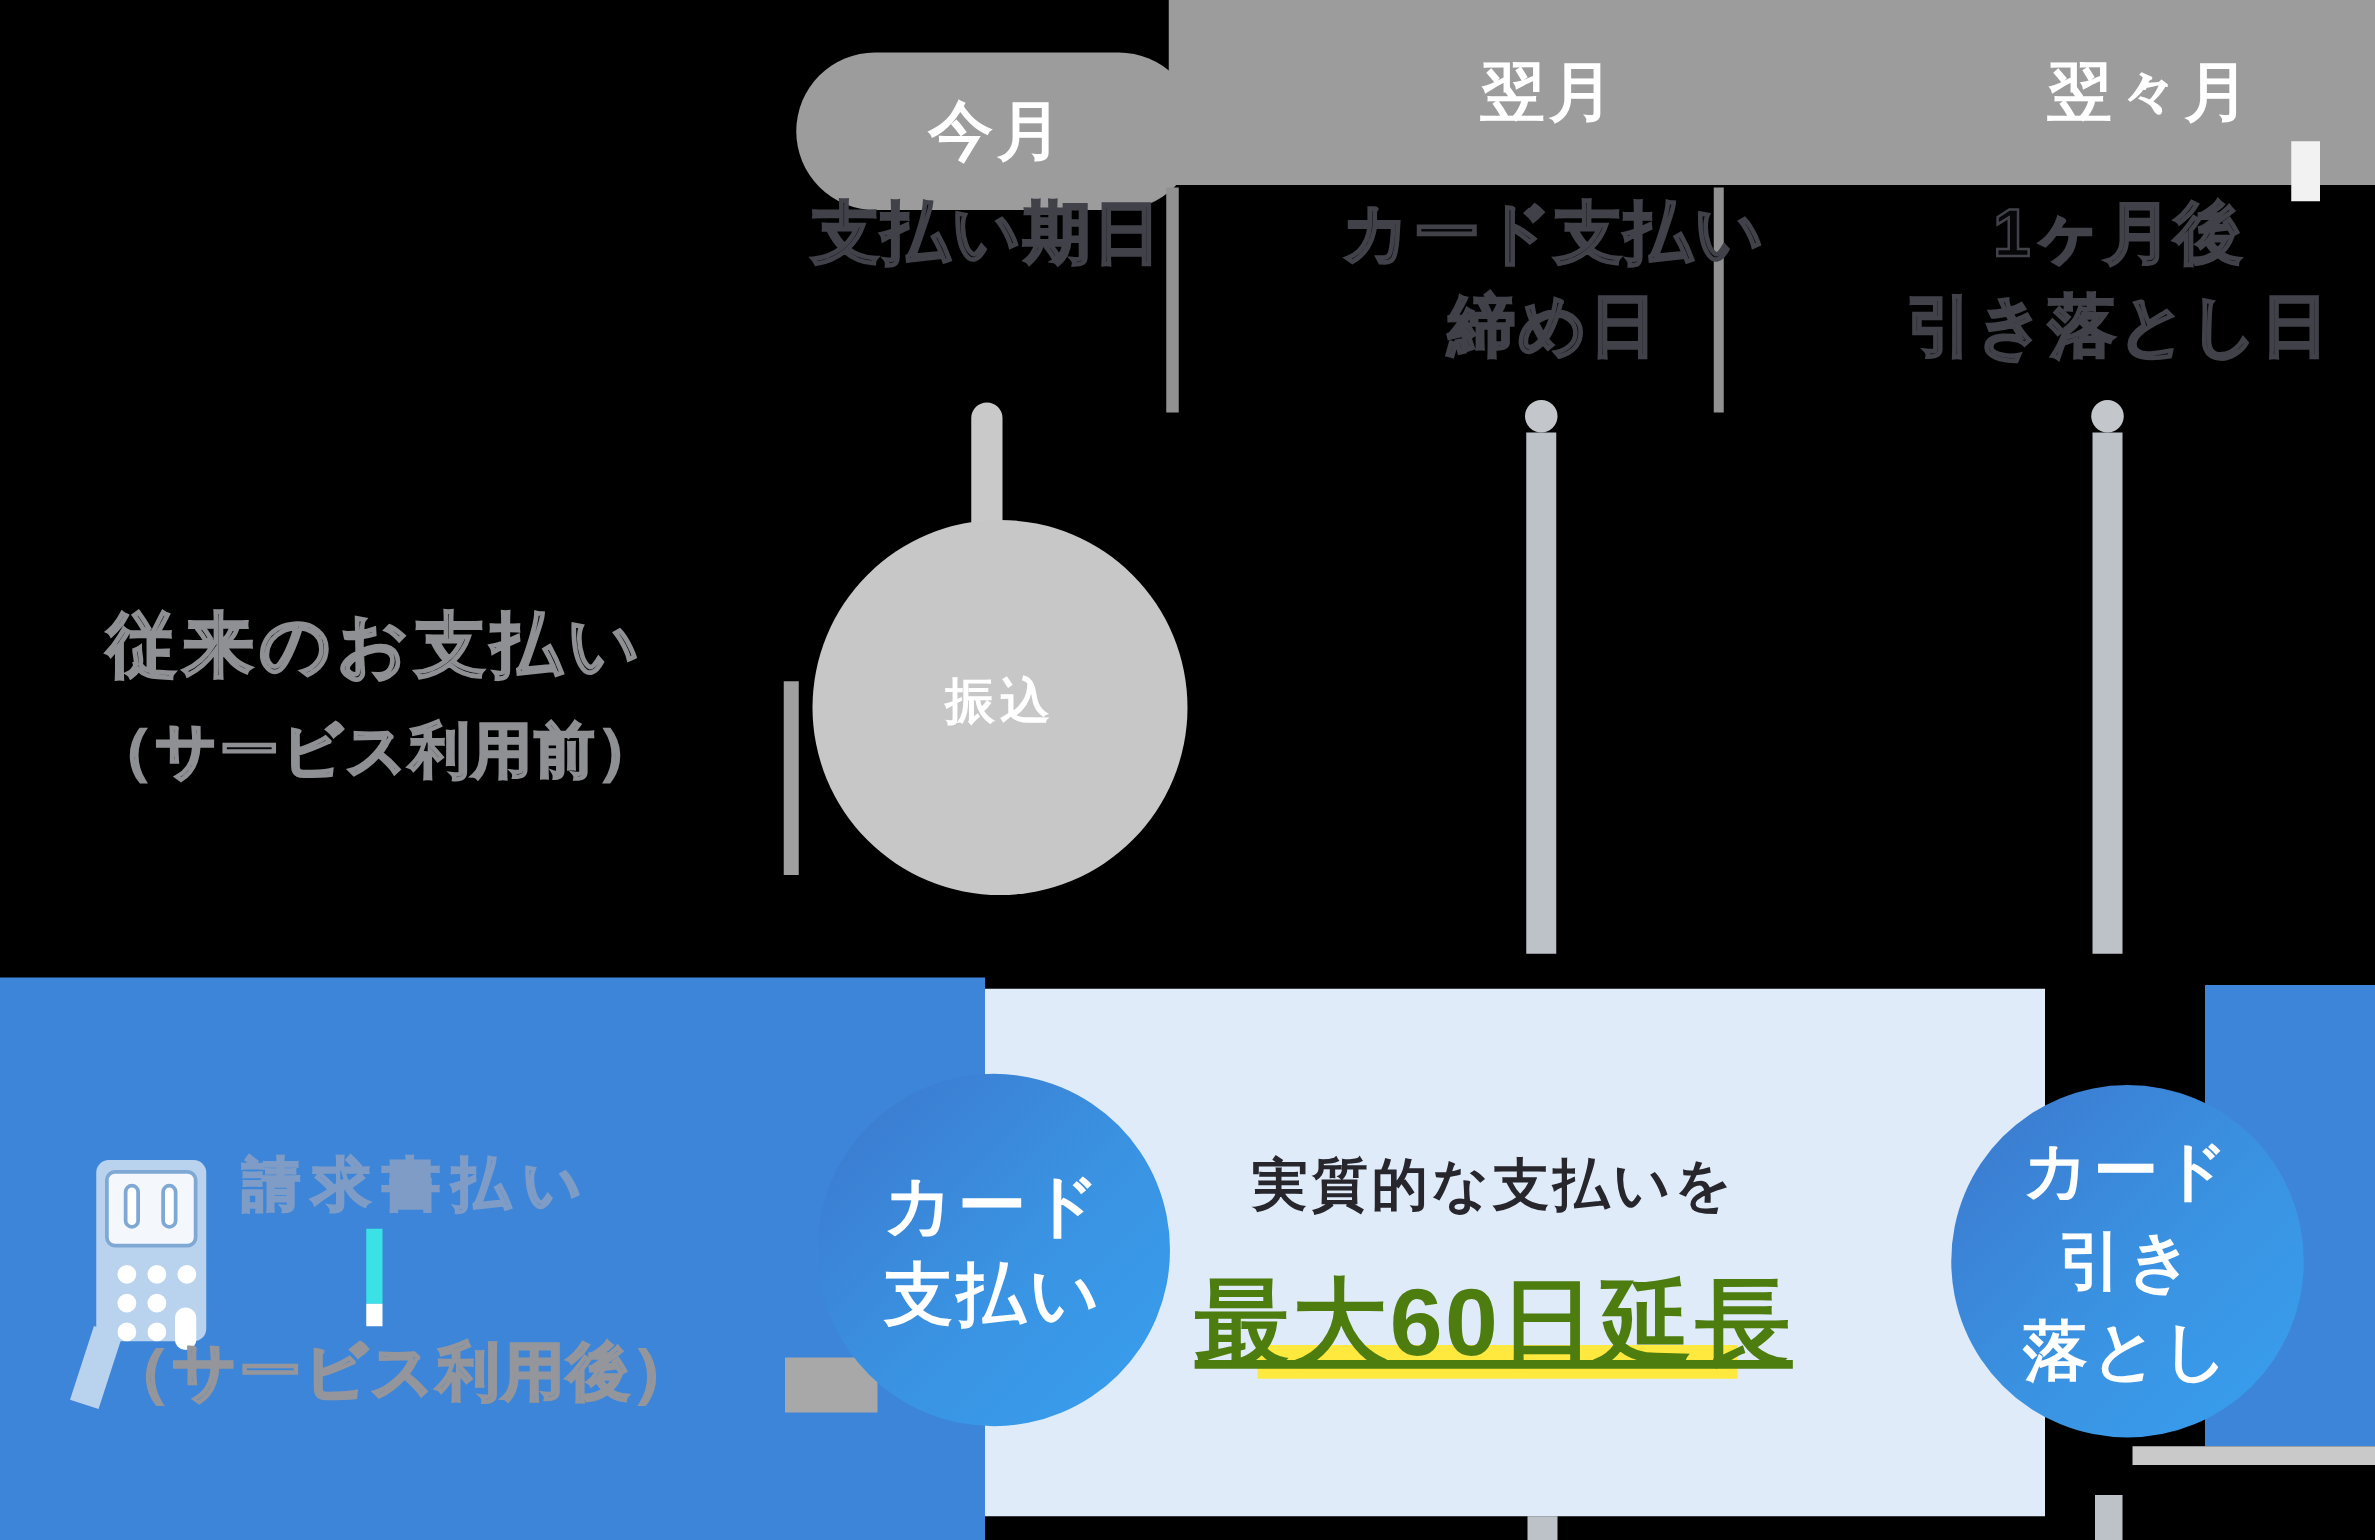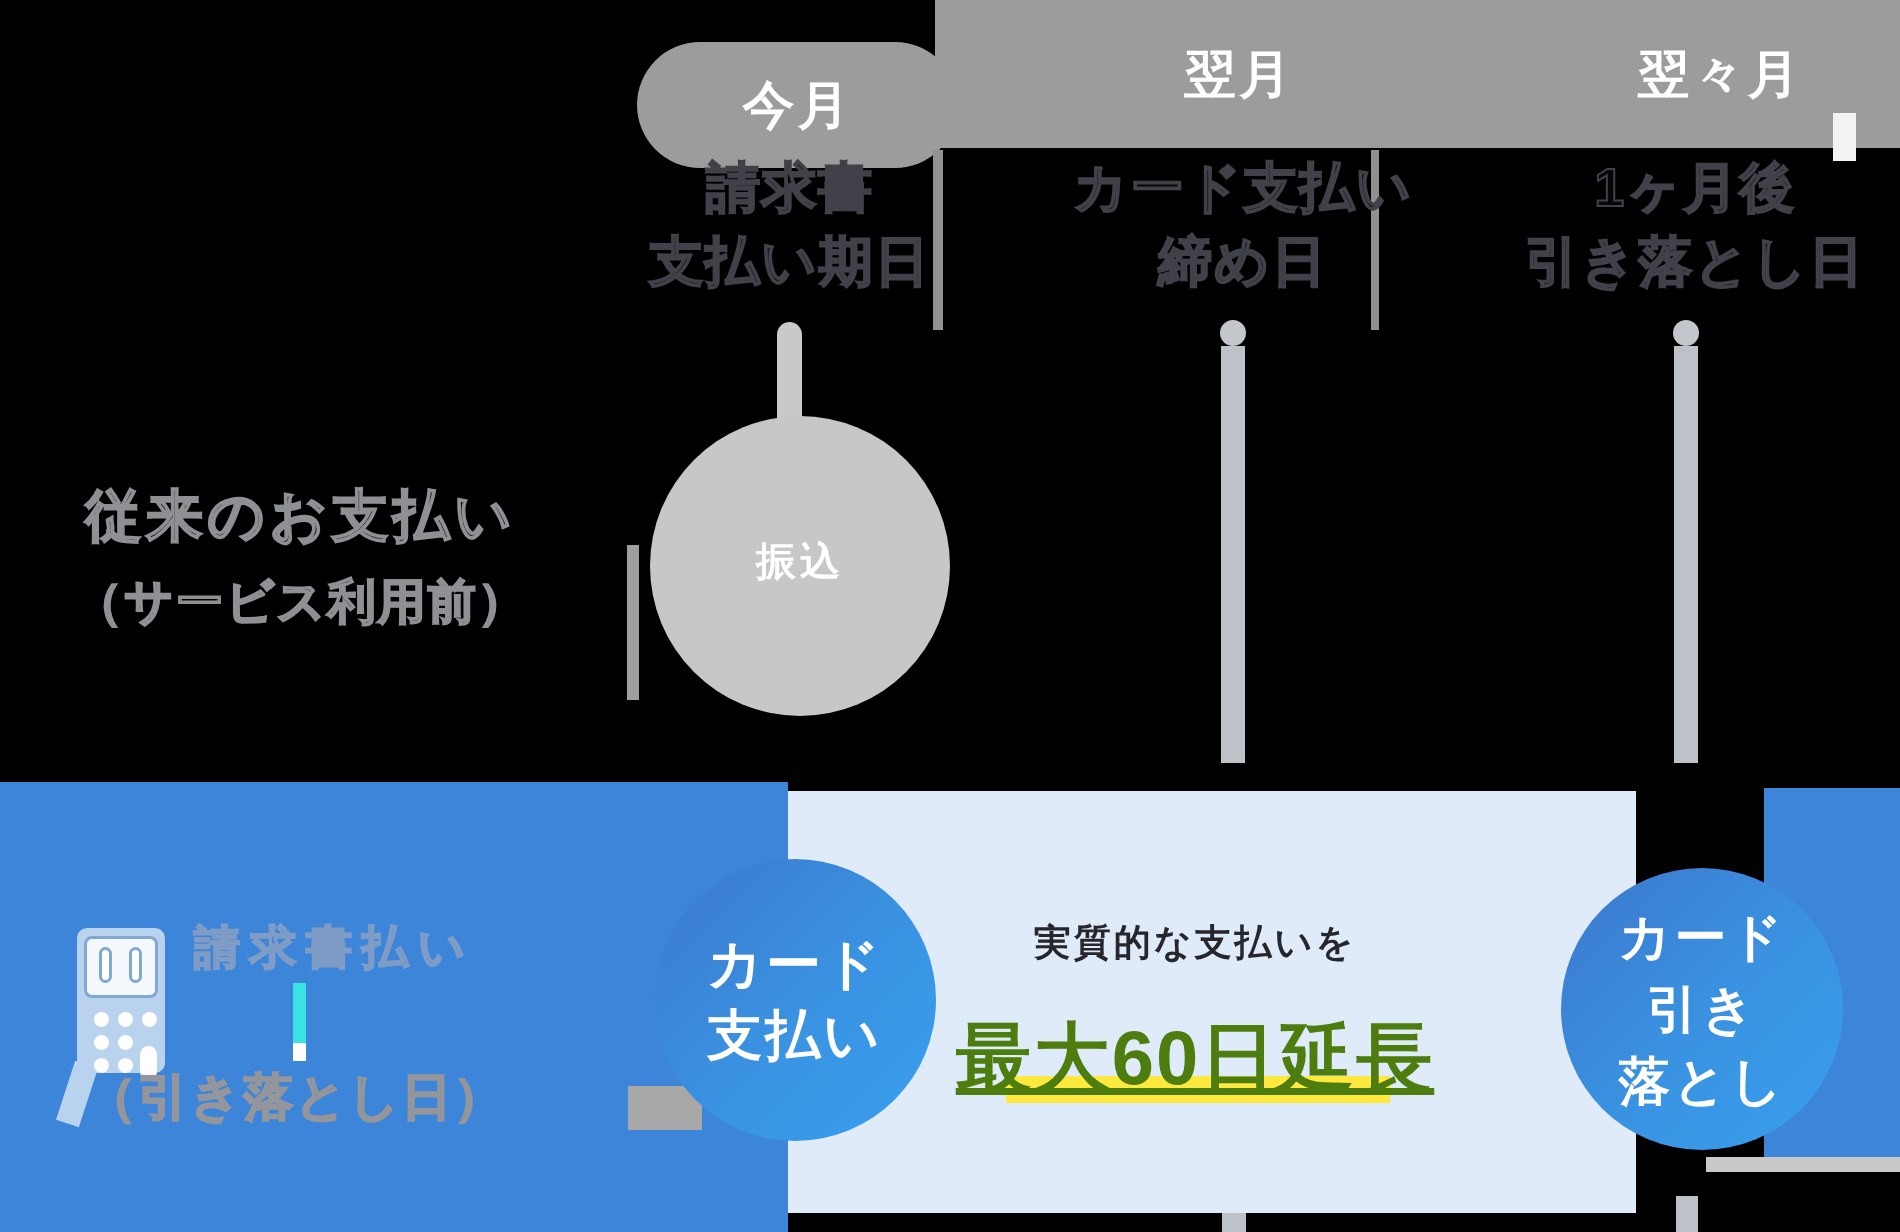--- a/index.html
+++ b/index.html
@@ -29,21 +29,21 @@
   .bluecircle{background:linear-gradient(135deg,#3c77cd 0%,#3a93e2 55%,#389fef 100%);
               color:#fff;font-weight:bold;text-align:center;
               display:flex;flex-direction:column;justify-content:center;}
   
   .bluepanel{background:#3d85d8;}
   .lightpanel{background:#dfebf9;}
   .floorbar{background:#c9c9c9;}
   .midbar{background:#9f9f9f;}
   .midpatch{background:#a8a8a8;}
   
-  .center-line1{color:#26262c;font-size:37px;font-weight:bold;text-align:center;letter-spacing:3px;}
+  .center-line1{color:#26262c;font-size:45px;font-weight:bold;text-align:center;letter-spacing:3px;}
   .center-line2{color:#4d7c0f;font-size:76px;font-weight:bold;text-align:center;letter-spacing:2px;text-decoration:underline;}
   .yellowbar{background:#ffe93e;}
   
   .calc-body{background:#b9d2ee;border-radius:10px;}
   .calc-screen{background:#f4f8fd;border:3px solid #7fa8d4;border-radius:8px;box-sizing:border-box;}
   .calc-pill{background:#fff;border:3px solid #7fa8d4;border-radius:7px;box-sizing:border-box;}
   .calc-btn{background:#fff;border-radius:50%;}
   .calc-btn-oval{background:#fff;border-radius:9px;}
   .calc-tail{background:#b9d2ee;transform:rotate(18deg);}
   .artifact-cyan{background:#3ae2e6;}
@@ -59,21 +59,20 @@
     <div class="pill-label" style="line-height:126px;">今月</div>
   </div>
   <div class="abs pill-label" style="left:1089px;top:0;width:300px;height:132px;line-height:148px;">翌月</div>
   <div class="abs pill-label" style="left:1570px;top:0;width:300px;height:148px;line-height:148px;">翌々月</div>
   <div class="abs notch" style="left:1833px;top:113px;width:23px;height:48px;"></div>
 
   <div class="abs divider" style="left:933px;top:150px;width:10px;height:180px;"></div>
   <div class="abs divider" style="left:1371px;top:150px;width:8px;height:180px;"></div>
 
   <div class="abs col-head ghost-dark txt" style="left:560px;top:150px;width:460px;">
-    <div>請求書</div>
     <div>支払い期日</div>
   </div>
   <div class="abs col-head ghost-dark txt" style="left:1013px;top:150px;width:460px;">
     <div>カード支払い</div>
     <div>締め日</div>
   </div>
   <div class="abs col-head ghost-dark txt" style="left:1465px;top:150px;width:460px;">
     <div>1ヶ月後</div>
     <div>引き落とし日</div>
   </div>
@@ -114,21 +113,21 @@
     <div class="abs calc-btn" style="left:41px;top:84px;width:15px;height:15px;"></div>
     <div class="abs calc-btn" style="left:65px;top:84px;width:15px;height:15px;"></div>
     <div class="abs calc-btn" style="left:17px;top:107px;width:15px;height:15px;"></div>
     <div class="abs calc-btn" style="left:41px;top:107px;width:15px;height:15px;"></div>
     <div class="abs calc-btn" style="left:17px;top:130px;width:15px;height:15px;"></div>
     <div class="abs calc-btn" style="left:41px;top:130px;width:15px;height:15px;"></div>
     <div class="abs calc-btn-oval" style="left:63px;top:118px;width:17px;height:34px;"></div>
   </div>
 
   <div class="abs ghost-blue txt" style="left:194px;top:912px;width:420px;font-size:46px;line-height:70px;letter-spacing:10px;z-index:6;">請求書払い</div>
-  <div class="abs ghost-blue2 txt" style="left:86px;top:1062px;width:520px;font-size:50px;line-height:70px;letter-spacing:2px;z-index:6;">（引き落とし日）</div>
+  <div class="abs ghost-blue2 txt" style="left:86px;top:1062px;width:520px;font-size:50px;line-height:70px;letter-spacing:2px;z-index:6;">（サービス利用後）</div>
   <div class="abs artifact-cyan" style="left:293px;top:983px;width:13px;height:60px;z-index:7;"></div>
   <div class="abs artifact-white" style="left:293px;top:1043px;width:13px;height:18px;z-index:7;"></div>
 
   <div class="abs circle bluecircle" style="left:654px;top:859px;width:282px;height:282px;font-size:55px;line-height:71px;letter-spacing:3px;z-index:5;">
     <div>カード</div>
     <div>支払い</div>
   </div>
 
   <div class="abs yellowbar" style="left:1006px;top:1076px;width:384px;height:27px;z-index:5;"></div>
   <div class="abs center-line1 txt" style="left:950px;top:918px;width:490px;z-index:6;">実質的な支払いを</div>

